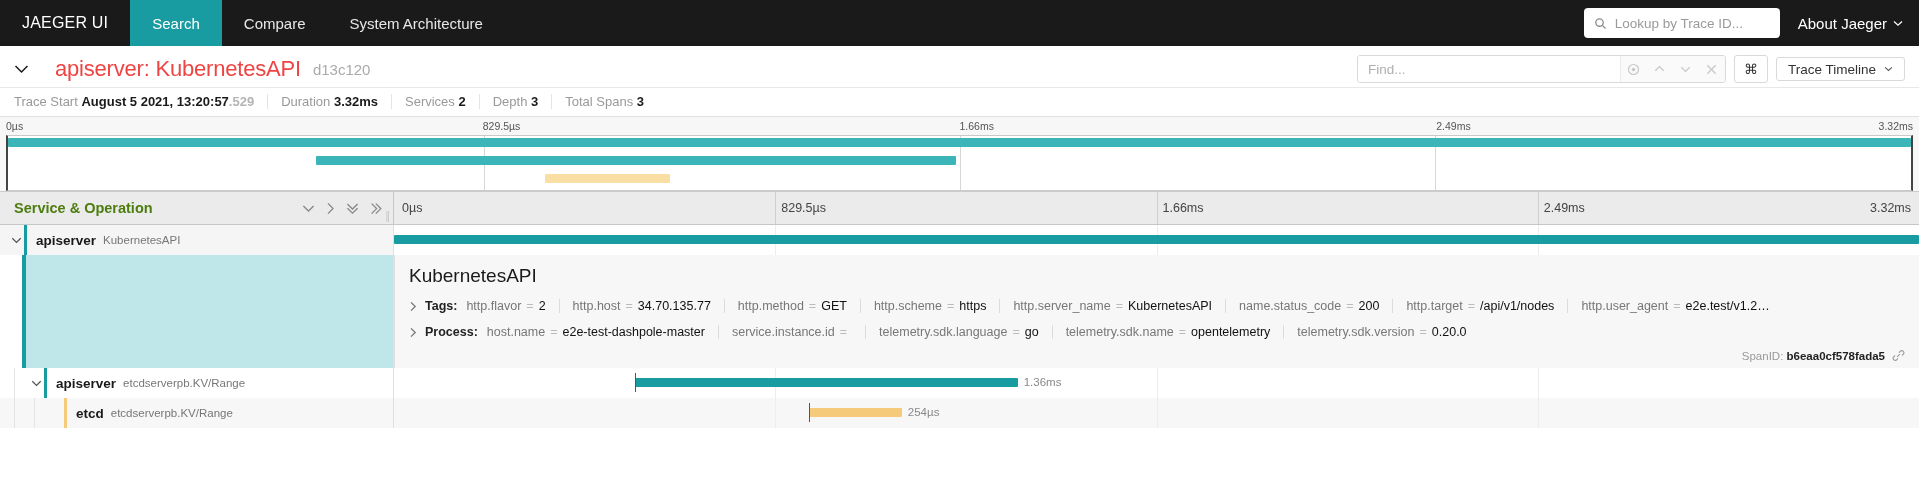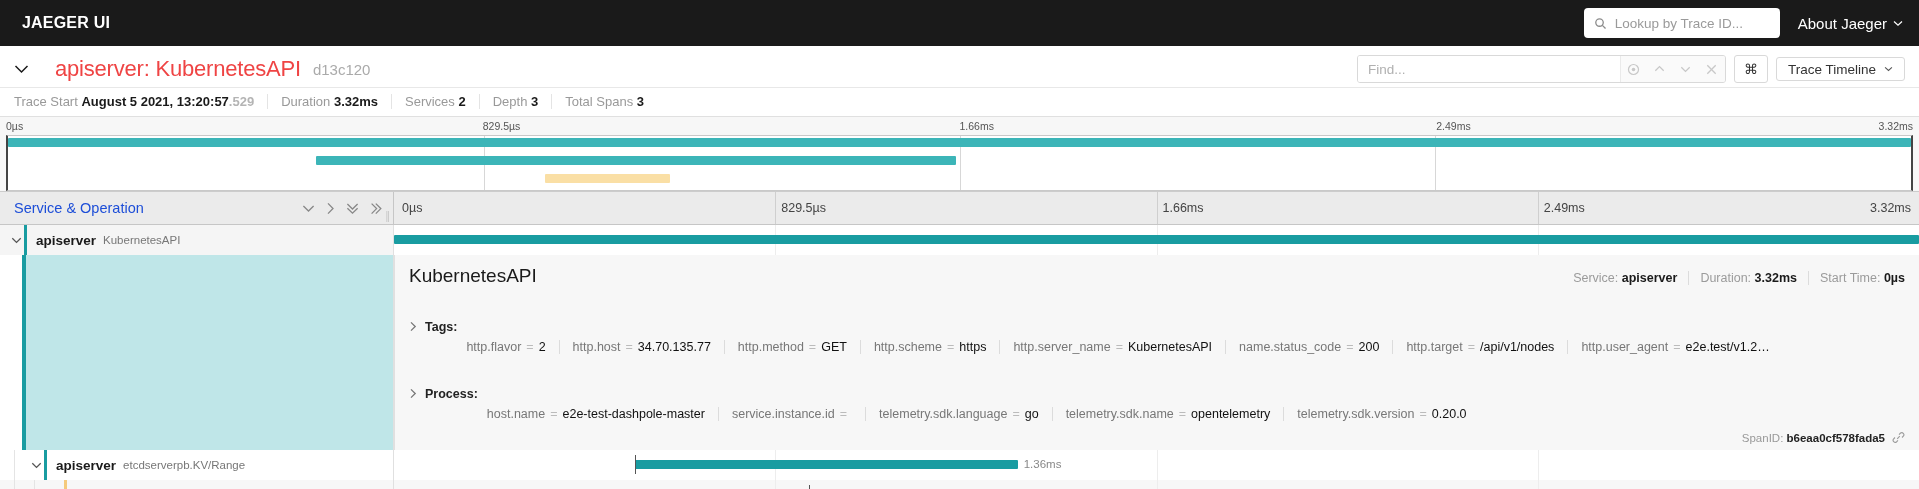--- a/index.html
+++ b/index.html
@@ -10,21 +10,21 @@
     -webkit-font-smoothing: antialiased;
   }
 
   
   .topnav {
     height: 46px; background: #1a1a1a; display: flex; align-items: stretch;
     color: #fff; position: relative;
   }
   .brand {
     display: flex; align-items: center; padding: 0 22px;
-    font-size: 16px; font-weight: 700; letter-spacing: .2px; color: #fff;
+    font-size: 16px; font-weight: 400; letter-spacing: .2px; color: #fff;
   }
   .navitem {
     display: flex; align-items: center; padding: 0 22px;
     font-size: 15px; color: #e8e8e8; cursor: pointer;
   }
   .navitem.active { background: #199ca1; color: #fff; }
   .nav-right {
     margin-left: auto; display: flex; align-items: center; padding-right: 16px; gap: 18px;
   }
   .traceid-box {
@@ -100,21 +100,21 @@
 
   
   .tl-header {
     display: flex; background: #ebebeb; border-bottom: 1px solid #c6c6c6;
     height: 33px; align-items: stretch;
   }
   .tl-head-left {
     width: 394px; display: flex; align-items: center; justify-content: space-between;
     padding: 0 10px 0 14px; border-right: 1px solid #c6c6c6; position: relative;
   }
-  .tl-head-title { font-size: 14.5px; font-weight: 400; color: #1d4ed8; }
+  .tl-head-title { font-size: 14.5px; font-weight: 700; color: #4d7c0f; }
   .tl-head-icons { display: flex; align-items: center; gap: 11px; color: #888; font-size: 13px; }
   .tl-head-right { flex: 1; position: relative; }
   .tl-tick { position: absolute; top: 9px; font-size: 12.5px; color: #444; white-space: nowrap; }
   .tl-vline { position: absolute; top: 0; bottom: 0; width: 1px; background: #cfcfcf; }
 
   
   .rows { position: relative; }
   .span-row { display: flex; height: 30px; align-items: stretch; position: relative; }
   .row-left {
     width: 394px; display: flex; align-items: center; position: relative;
@@ -151,21 +151,21 @@
   .dp-title-row { display: flex; align-items: baseline; }
   .dp-title { font-size: 19px; font-weight: 400; color: #1a1a1a; }
   .dp-meta { margin-left: auto; display: flex; align-items: center; font-size: 12.5px; padding-top: 6px; }
   .dp-meta-item { color: #9b9b9b; padding: 0 11px; border-right: 1px solid #dcdcdc; white-space: nowrap; }
   .dp-meta-item:last-child { border-right: none; padding-right: 0; }
   .dp-meta-item b { color: #1a1a1a; font-weight: 700; }
 
   .kv-row { display: flex; align-items: center; margin-top: 12px; font-size: 12.5px; }
   .kv-caret { color: #777; font-size: 11px; width: 16px; flex: none; }
   .kv-label { font-weight: 700; color: #222; margin-right: 9px; white-space: nowrap; }
-  .kv-list { display: flex; align-items: center; overflow: hidden; margin-top: 41px; }
+  .kv-list { display: flex; align-items: center; overflow: hidden; }
   .kv-chip {
     display: flex; align-items: center; gap: 5px; padding: 0 13px;
     border-right: 1px solid #dcdcdc; color: #555; white-space: nowrap;
   }
   .kv-chip:first-child { padding-left: 0; }
   .kv-chip:last-child { border-right: none; }
   .kv-k { color: #777; }
   .kv-eq { color: #bbb; }
   .kv-v { color: #111; }
 
@@ -176,20 +176,25 @@
   .spanid-row b { color: #222; font-weight: 700; }
   .link-ico { color: #9b9b9b; cursor: pointer; }
 
   svg { display: block; }
 </style>
 </head>
 <body>
 
 <div class="topnav">
   <div class="brand">JAEGER UI</div>
+  <div id="nav-items" style="display:flex;">
+      <div class="navitem active">Search</div>
+      <div class="navitem">Compare</div>
+      <div class="navitem">System Architecture</div>
+    </div>
   <div class="nav-right">
     <div class="traceid-box">
       <span>
         <svg width="13" height="13" viewBox="0 0 16 16" fill="none" stroke="#8c8c8c" stroke-width="1.6">
           <circle cx="6.8" cy="6.8" r="4.6"></circle>
             <line x1="10.3" y1="10.3" x2="14.2" y2="14.2"></line>
         </svg>
       </span>
       <span class="ph">Lookup by Trace ID...</span>
     </div>
@@ -344,25 +349,20 @@
     </div>
     <div class="detail-wrap">
       <div class="detail-left">
         <div class="pad"></div>
         <div class="detail-accent"></div>
         <div class="detail-fill"></div>
       </div>
       <div class="detail-panel">
         <div class="dp-title-row">
           <span class="dp-title">KubernetesAPI</span>
-          <div class="dp-meta">
-            <span class="dp-meta-item">Service: <b>apiserver</b></span>
-            <span class="dp-meta-item">Duration: <b>3.32ms</b></span>
-            <span class="dp-meta-item">Start Time: <b>0µs</b></span>
-          </div>
         </div>
         <div class="kv-row">
           <span class="kv-caret">
             <svg width="8" height="11" viewBox="0 0 8 11" fill="none" stroke="#777" stroke-width="1.3">
               <path d="M2 1.4 L6.2 5.5 L2 9.6"></path>
             </svg>
           </span>
           <span class="kv-label">Tags:</span>
           <span class="kv-list">
             <span class="kv-chip">

